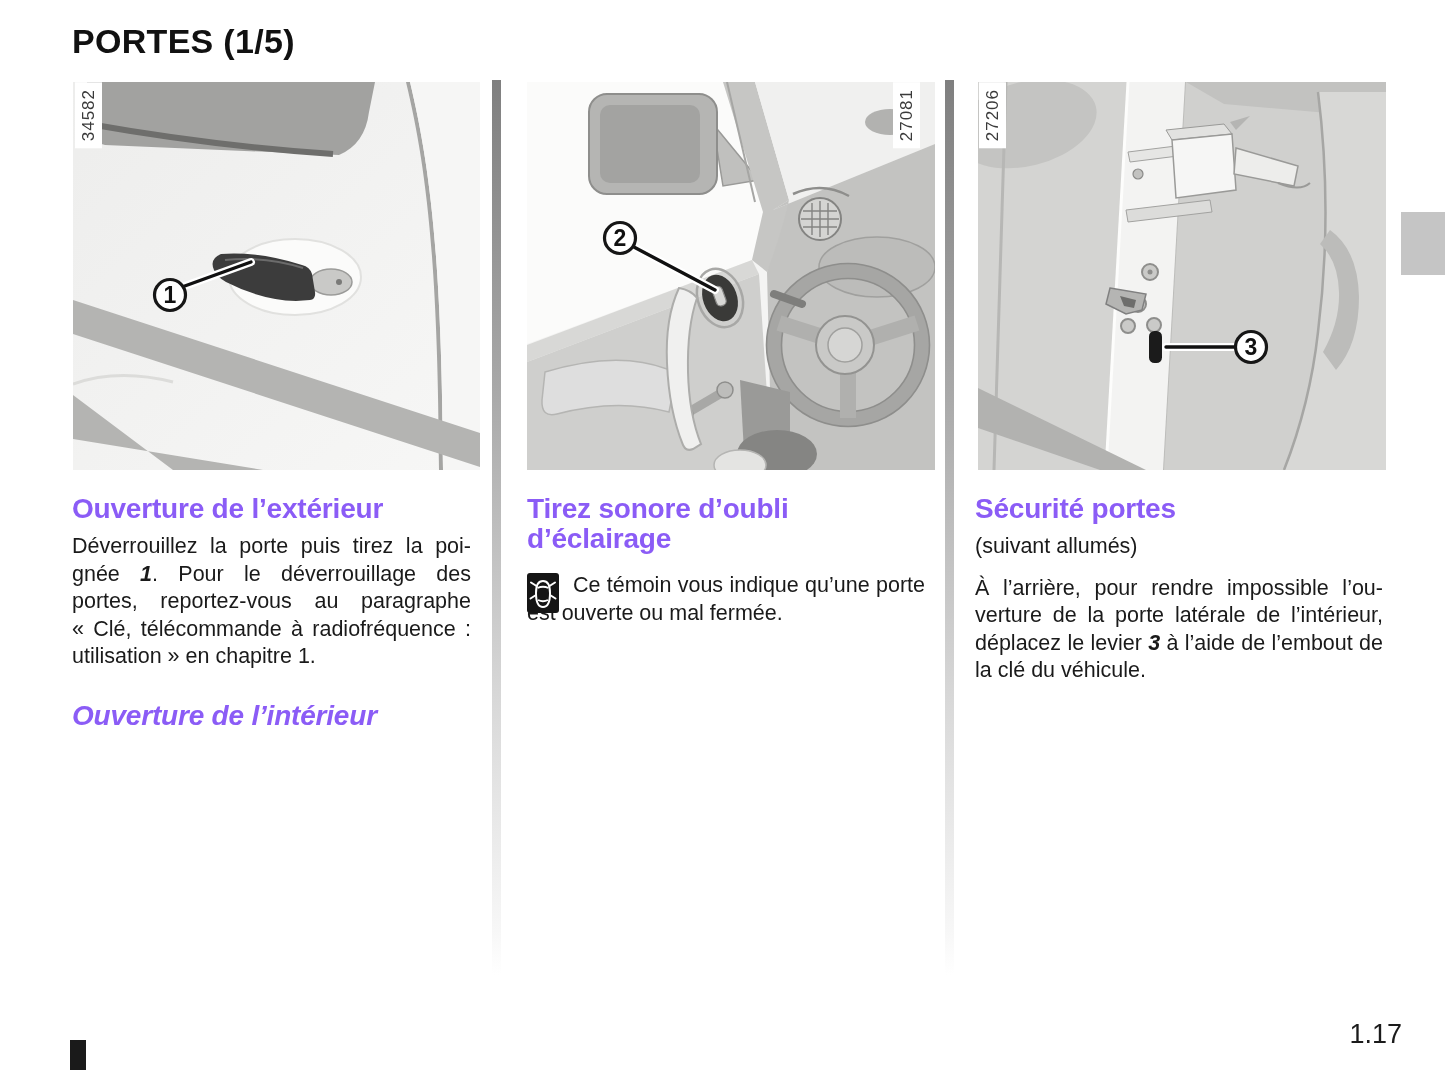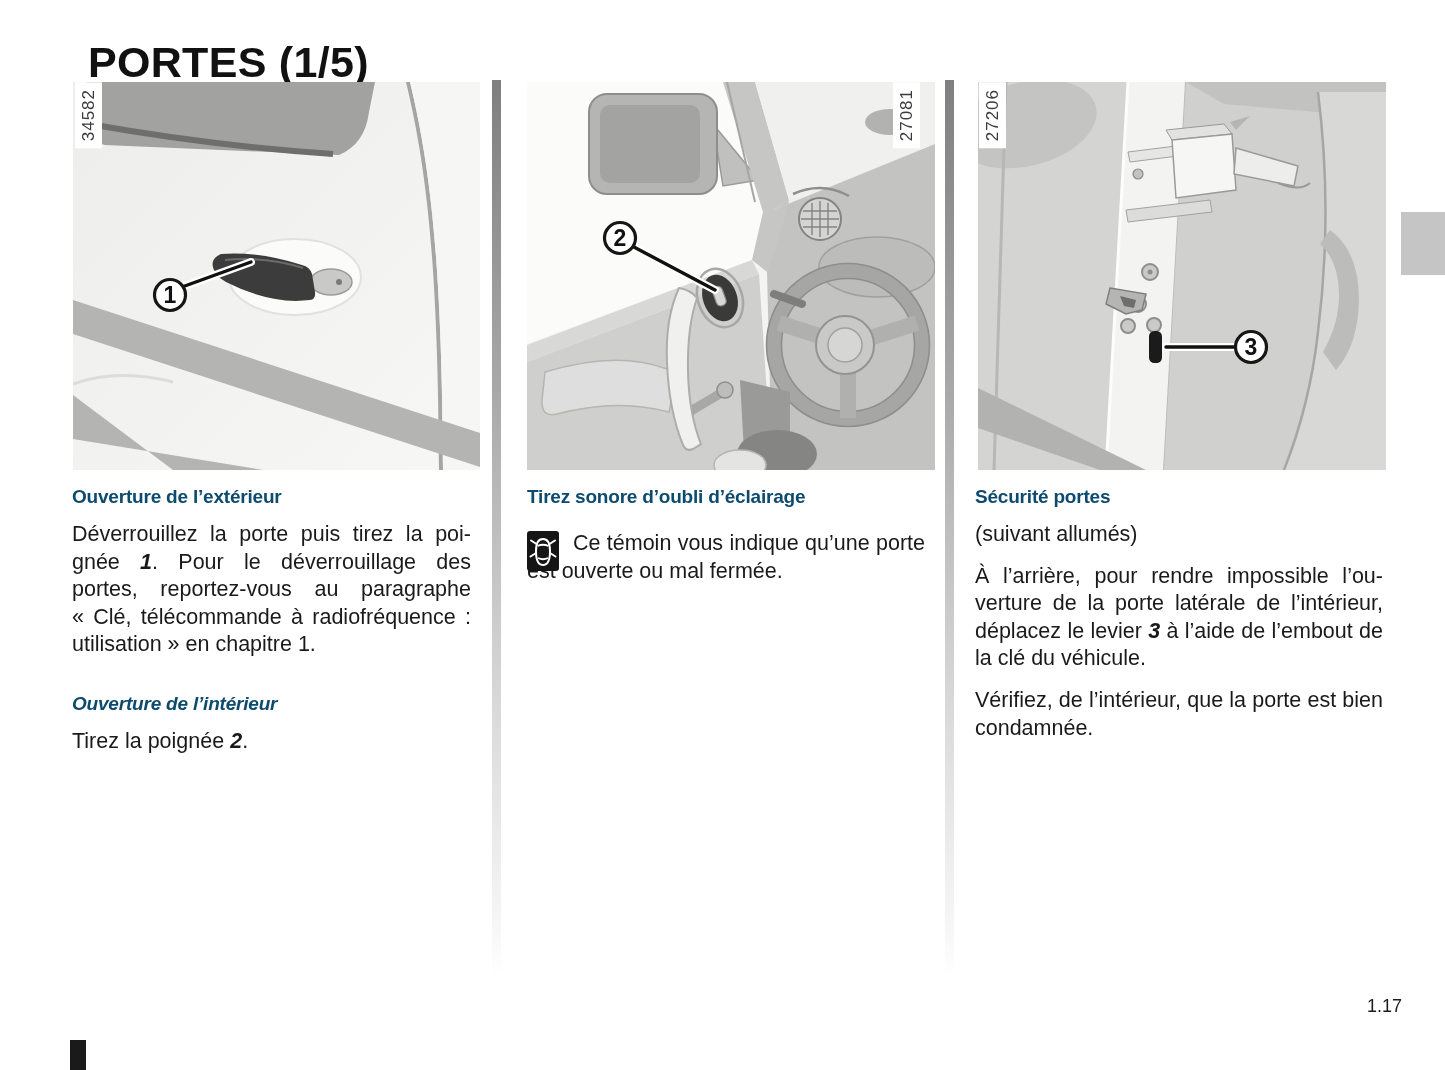--- a/index.html
+++ b/index.html
@@ -1,22 +1,22 @@
 <!DOCTYPE html>
 <html lang="fr"><head>
 <meta charset="utf-8">
 <style>
   html,body { margin:0; padding:0; background:#ffffff; }
   .page {
     position:relative; width:1445px; height:1070px; background:#ffffff;
     font-family:"Liberation Sans", sans-serif; color:#171717; overflow:hidden;
   }
   .page-title {
-    position:absolute; left:72px; top:22px; margin:16px;
-    font-size:43px; font-weight:bold; letter-spacing:0.3px; color:#111;
+    position:absolute; left:72px; top:22px; margin:0;
+    font-size:34px; font-weight:bold; letter-spacing:0.3px; color:#111;
   }
   .figure {
     position:absolute; top:82px; height:388px; background:#f1f1f0;
   }
   .figure svg { display:block; width:100%; height:100%; }
   #fig1 { left:73px;  width:407px; }
   #fig2 { left:527px; width:408px; }
   #fig3 { left:978px; width:408px; }
   .fig-id {
     position:absolute; background:#ffffff; color:#3a3a3a;
@@ -30,38 +30,38 @@
     position:absolute; top:80px; width:9px; height:895px;
     background:linear-gradient(to bottom,#7f7f7f 0%,#a9a9a9 35%,#d9d9d9 70%,#f7f7f7 95%,#ffffff 100%);
   }
   #sep1 { left:492px; }
   #sep2 { left:945px; }
   .text-col { position:absolute; top:482px; }
   #col1 { left:72px;  width:399px; }
   #col2 { left:527px; width:398px; }
   #col3 { left:975px; width:408px; }
   .text-col h3 {
-    margin:0 0 9px 0; font-size:19px; line-height:30px; font-weight:bold;
-    letter-spacing:-0.2px; color:#0c4a6e;
+    margin:12px 0 9px 0; font-size:28px; line-height:30px; font-weight:bold;
+    letter-spacing:-0.2px; color:#8b5cf6;
   }
   .text-col h3.second { margin-top:30px;font-style:italic; }
   .subheading { font-size:23.5px; line-height:27px; margin:0 0 13px 0; color:#171717; }
   .text-col p {
     margin:0 0 14px 0; font-size:21.5px; line-height:27.6px;
     text-align:justify; color:#1a1a1a; hyphens:manual;
   }
   .num { font-weight:bold; font-style:italic; }
   .warning-para { position:relative; text-indent:46px; min-height:44px; margin-top:18px !important; }
   .warning-icon { position:absolute; left:0; top:1px; width:32px; height:40px; text-indent:0; }
   .warning-icon svg { display:block; width:32px; height:40px; }
   .edge-tab { position:absolute; left:1401px; top:212px; width:44px; height:63px; background:#c5c5c5; }
   .print-mark { position:absolute; left:70px; top:1040px; width:16px; height:30px; background:#1a1a1a; }
   .page-number {
-    position:absolute; left:1282px; top:996px; width:120px; text-align:right;
-    font-size:18px; color:#1b1b1b;
+    position:absolute; left:1282px; top:1019px; width:120px; text-align:right;
+    font-size:27px; color:#1b1b1b;
   }
   .callout-circle { fill:#ffffff; stroke:#161616; stroke-width:3.2px; }
   .callout-num { font-family:"Liberation Sans", sans-serif; font-size:23px; font-weight:bold; fill:#111; text-anchor:middle; }
   .leader-casing { stroke:#ffffff; stroke-width:8px; fill:none; stroke-linecap:round; }
   .leader { stroke:#111111; stroke-width:3.4px; fill:none; stroke-linecap:round; }
 </style>
 </head>
 <body>
 
 <div class="page">
@@ -223,23 +223,20 @@
 
   <div class="separator" id="sep1"></div>
   <div class="separator" id="sep2"></div>
 
   <div class="text-col" id="col1">
     <h3>Ouverture de l’extérieur</h3>
     <p>
       <span>Déverrouillez la porte puis tirez la poi­gnée </span><span class="num">1</span><span>. Pour le déverrouillage des portes, reportez-vous au paragraphe «&nbsp;Clé, télécommande à radiofré­quence&nbsp;: utilisation&nbsp;» en chapitre 1.</span>
     </p>
     <h3 class="second">Ouverture de l’intérieur</h3>
-    <p>
-      <span>Tirez la poignée </span><span class="num">2</span><span>.</span>
-    </p>
   </div>
 
   <div class="text-col" id="col2">
     <h3>Tirez sonore d’oubli d’éclairage</h3>
     <p class="warning-para">
       <span class="warning-icon">
         <svg viewBox="0 0 32 40">
           <rect width="32" height="40" rx="3" fill="#151515"></rect>
           <path d="M16,8 C21,8 23,12 23,20 C23,30 21,34 16,34 C11,34 9,30 9,20 C9,12 11,8 16,8 Z" fill="none" stroke="#ffffff" stroke-width="2"></path>
           <path d="M10.5,15 Q16,12.5 21.5,15" fill="none" stroke="#ffffff" stroke-width="1.8"></path>
@@ -249,20 +246,19 @@
       </span><span>Ce témoin vous indique qu’une porte est ouverte ou mal fermée.</span>
     </p>
   </div>
 
   <div class="text-col" id="col3">
     <h3>Sécurité portes</h3>
     <p class="subheading">(suivant allumés)</p>
     <p>
       <span>À l’arrière, pour rendre impossible l’ou­verture de la porte latérale de l’intérieur, déplacez le levier </span><span class="num">3</span><span> à l’aide de l’embout de la clé du véhicule.</span>
     </p>
-    <p>Vérifiez, de l’intérieur, que la porte est bien condamnée.</p>
   </div>
 
   <div class="edge-tab"></div>
   <div class="print-mark"></div>
   <div class="page-number">1.17</div>
 
 </div>
 
 </body></html>

